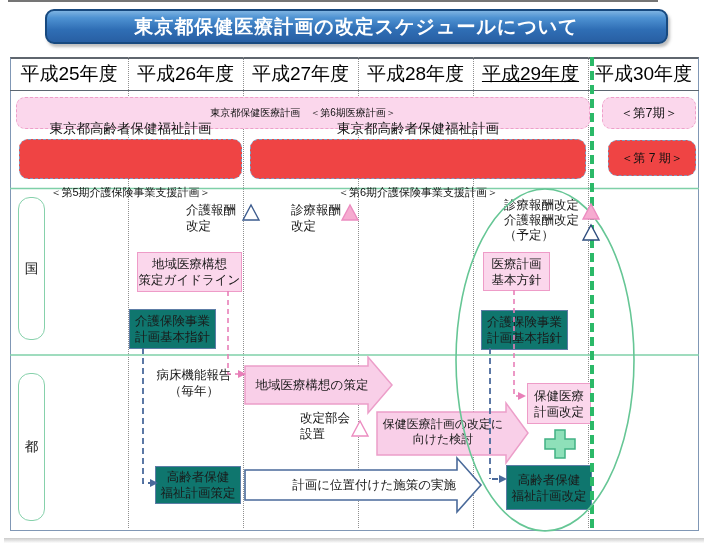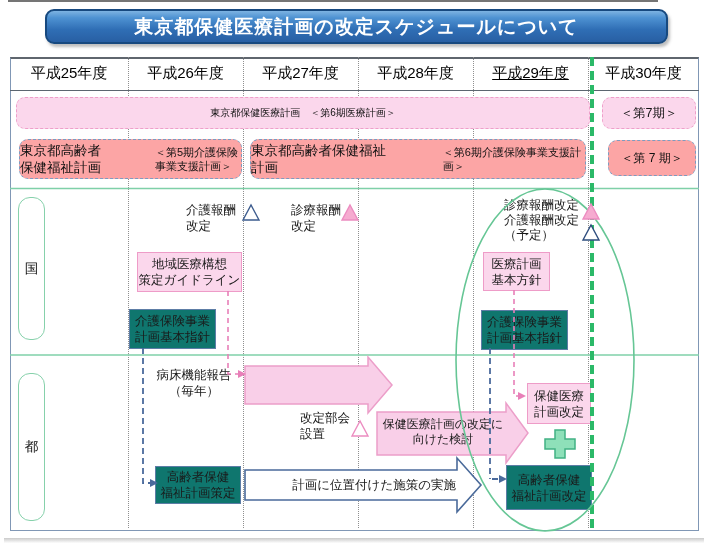--- a/index.html
+++ b/index.html
@@ -12,27 +12,27 @@
   #title-bar{left:5px;top:9px;width:619px;height:31px;border:2px solid #17497f;border-radius:9px;
     background:linear-gradient(180deg,#7db3e2 0%,#4e92d2 22%,#2f6eb5 60%,#285fa3 100%);
     display:flex;align-items:center;justify-content:center;color:#fff;font-weight:bold;
     font-size:19px;letter-spacing:1px;box-shadow:2px 3px 3px rgba(110,110,110,.45);margin-left:40px;}
   #top-edge{left:8px;top:0;width:650px;height:2px;background:#474747;opacity:.75;}
 
   
   #table-frame{left:10px;top:57px;width:687px;height:471px;border:1.6px solid #8097b5;border-top:2px solid #5f666e;}
   #header-row{left:10px;top:57px;width:689px;height:33px;border-bottom:1.6px solid #5c6670;}
   .hcell{position:absolute;top:57px;height:33px;display:flex;align-items:center;justify-content:center;
-         font-size:15px;color:#000;}
+         font-size:19px;color:#000;}
   .colsep{position:absolute;top:57px;height:471px;width:0;border-left:1px dotted #8f8f8f;}
 
   
   .band-pink{background:#fbd7ec;border:1.6px dashed #ef9fca;border-radius:9px;display:flex;
              align-items:center;justify-content:center;font-size:10px;color:#111;}
-  .band-dash{background:#fca5a5;border:1.6px dashed #7d9cc0;border-radius:9px;display:flex;flex-direction:row;
+  .band-dash{background:#ef4444;border:1.6px dashed #7d9cc0;border-radius:9px;display:flex;flex-direction:column;
              align-items:center;justify-content:center;color:#111;gap:48px;}
   #band-medical{left:16px;top:97px;width:572px;height:30px;}
   #band-medical-next{left:602px;top:97px;width:92px;height:30px;font-size:12.5px;}
   #band-elderly1{left:19px;top:139px;width:221px;height:38px;}
   #band-elderly2{left:250px;top:139px;width:334px;height:38px;}
   #band-elderly-next{left:608px;top:140px;width:86px;height:34px;font-size:12px;}
   .band-title{font-size:13.5px;line-height:17px;}
   .band-sub{font-size:11px;line-height:14px;}
 
   
@@ -136,20 +136,21 @@
 策定ガイドライン</div>
   <div class="abs content bx bx-pink pre" id="policy-box">医療計画
 基本方針</div>
   <div class="abs content bx bx-blue pre" id="shishin-box-1">介護保険事業
 計画基本指針</div>
   <div class="abs content bx bx-blue pre" id="shishin-box-2">介護保険事業
 計画基本指針</div>
 
   <div class="abs content lbl pre" id="bed-report-label">病床機能報告
 （毎年）</div>
+  <div class="abs content lbl" id="arrow1-label">地域医療構想の策定</div>
   <div class="abs content lbl pre" id="committee-label">改定部会
 設置</div>
   <div class="abs content lbl pre" id="arrow2-label">保健医療計画の改定に
 向けた検討</div>
   <div class="abs content bx bx-pink pre" id="hoken-kaitei-box">保健医療
 計画改定</div>
   <div class="abs content lbl" id="arrow3-label">計画に位置付けた施策の実施</div>
   <div class="abs content bx bx-blue pre" id="sakutei-box">高齢者保健
 福祉計画策定</div>
   <div class="abs content bx bx-blue pre" id="elderly-kaitei-box">高齢者保健

